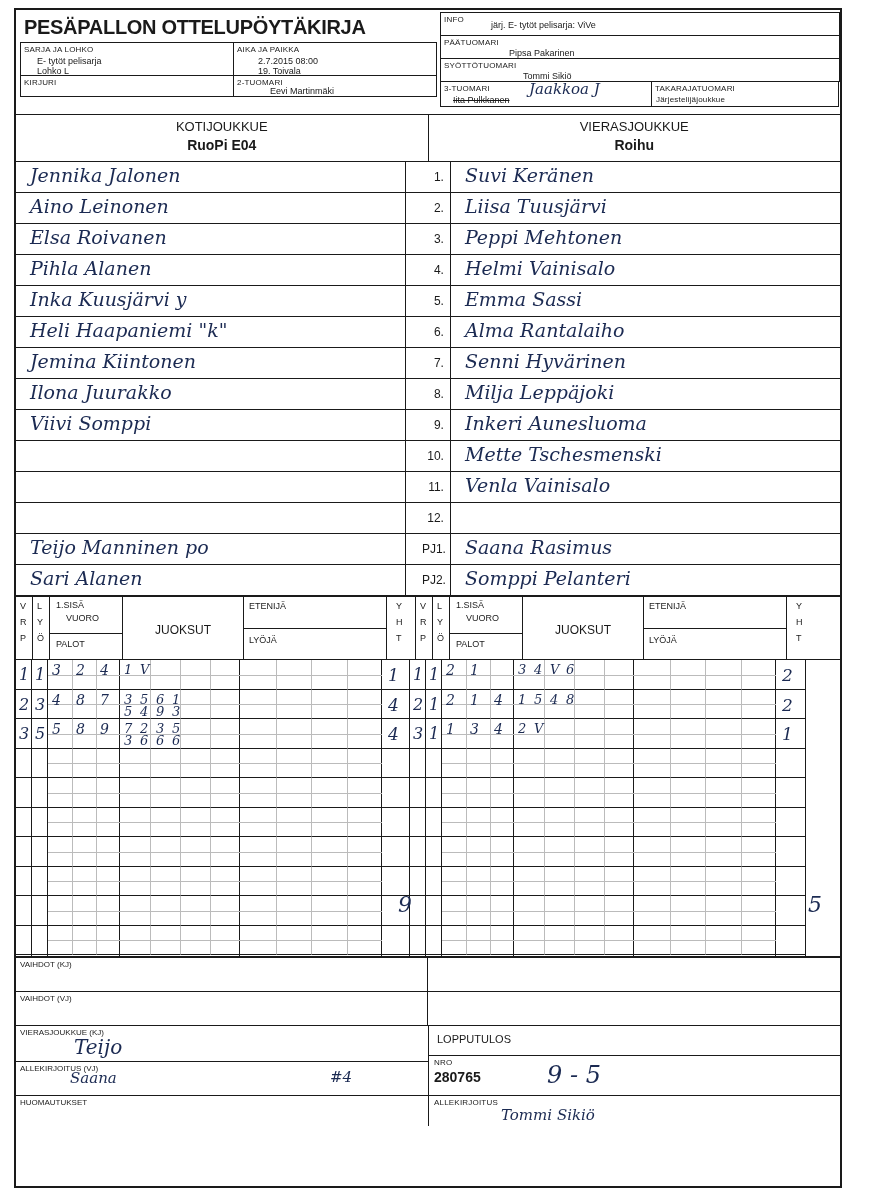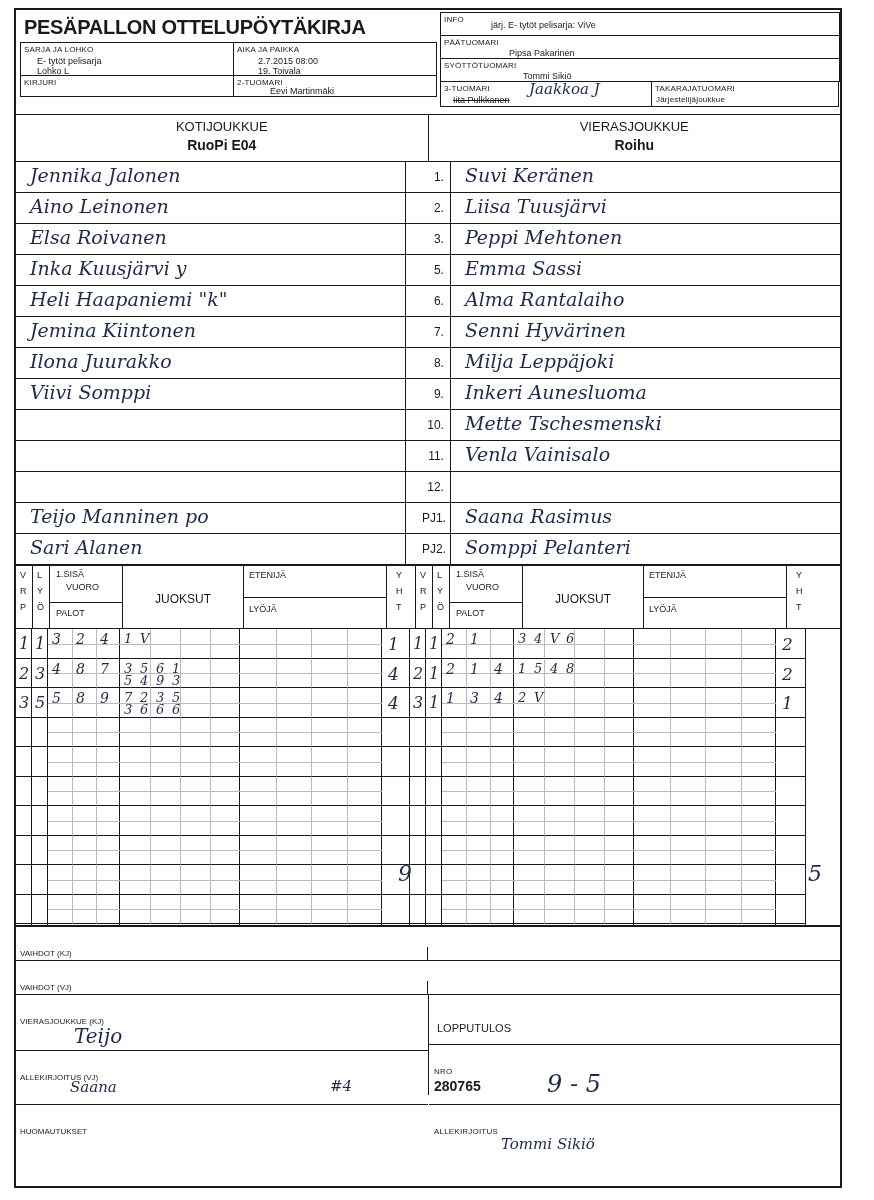--- a/index.html
+++ b/index.html
@@ -71,21 +71,21 @@
   .nm-cell .hand { position: absolute; left: 14px; top: 2px; }
 
   
   .scorehdr { height: 62px; display: flex; }
   .vlycol { width: 16px; position: relative; }
   .vlycol div { position: absolute; left: 4px; font-size: 9px; }
   .innercol { position: relative; }
   .ctr { text-align: center; }
 
   .sig-lbl { font-size: 8px; padding: 2px 4px; }
-  .footer-cell { position: relative; box-sizing: border-box; margin-top: 20px; }
+  .footer-cell { position: relative; box-sizing: border-box; }
 </style>
 </head>
 <body>
 
 <div class="sheet">
 
   <div class="hdr">
     <div class="title">PESÄPALLON OTTELUPÖYTÄKIRJA</div>
 
     <div class="hdr-left">
@@ -176,20 +176,31 @@
     </div>
     <div class="lineup-row bb">
       <div class="nm-cell br">
           <span class="hand">Elsa   Roivanen</span>
         </div>
       <div class="no-cell br">
           <span>3.</span>
         </div>
       <div class="nm-cell">
           <span class="hand">Peppi  Mehtonen</span>
+        </div>
+    </div>
+    <div class="lineup-row bb">
+      <div class="nm-cell br">
+          <span class="hand">Pihla   Alanen</span>
+        </div>
+      <div class="no-cell br">
+          <span>4.</span>
+        </div>
+      <div class="nm-cell">
+          <span class="hand">Helmi  Vainisalo</span>
         </div>
     </div>
     <div class="lineup-row bb">
       <div class="nm-cell br">
           <span class="hand">Inka   Kuusjärvi   y</span>
         </div>
       <div class="no-cell br">
           <span>5.</span>
         </div>
       <div class="nm-cell">

